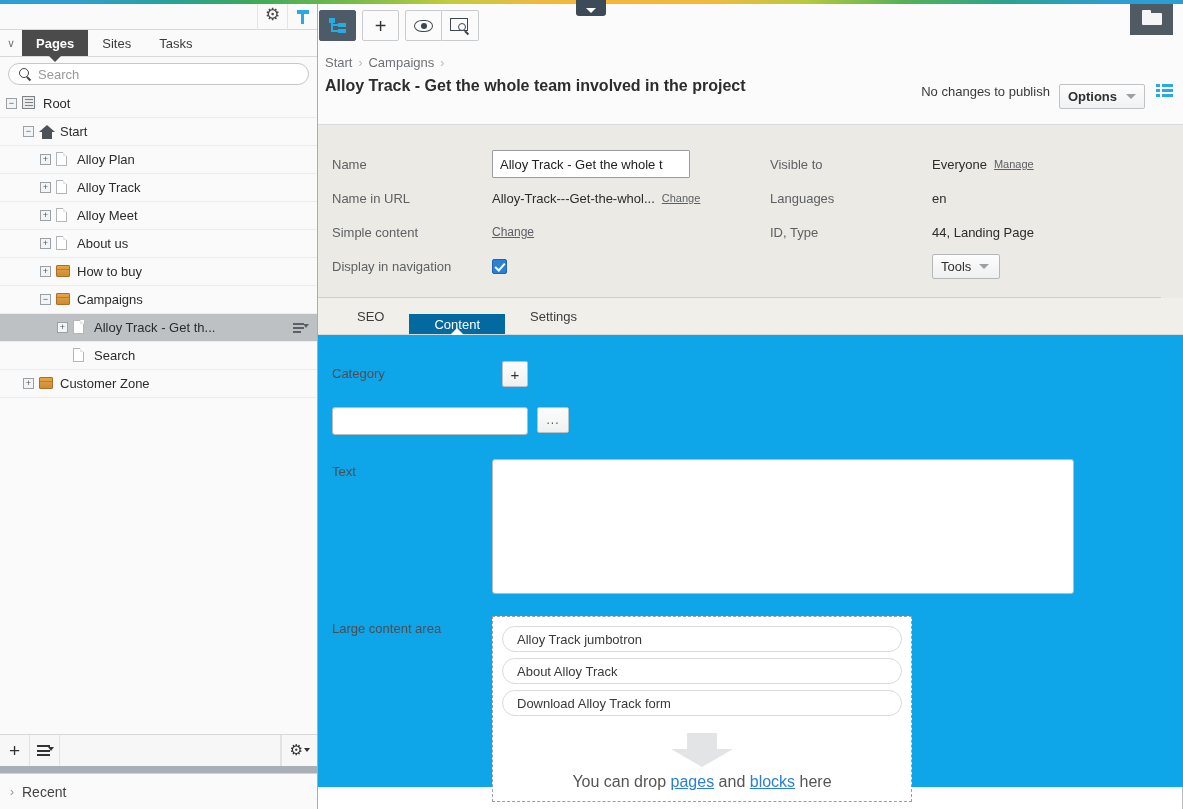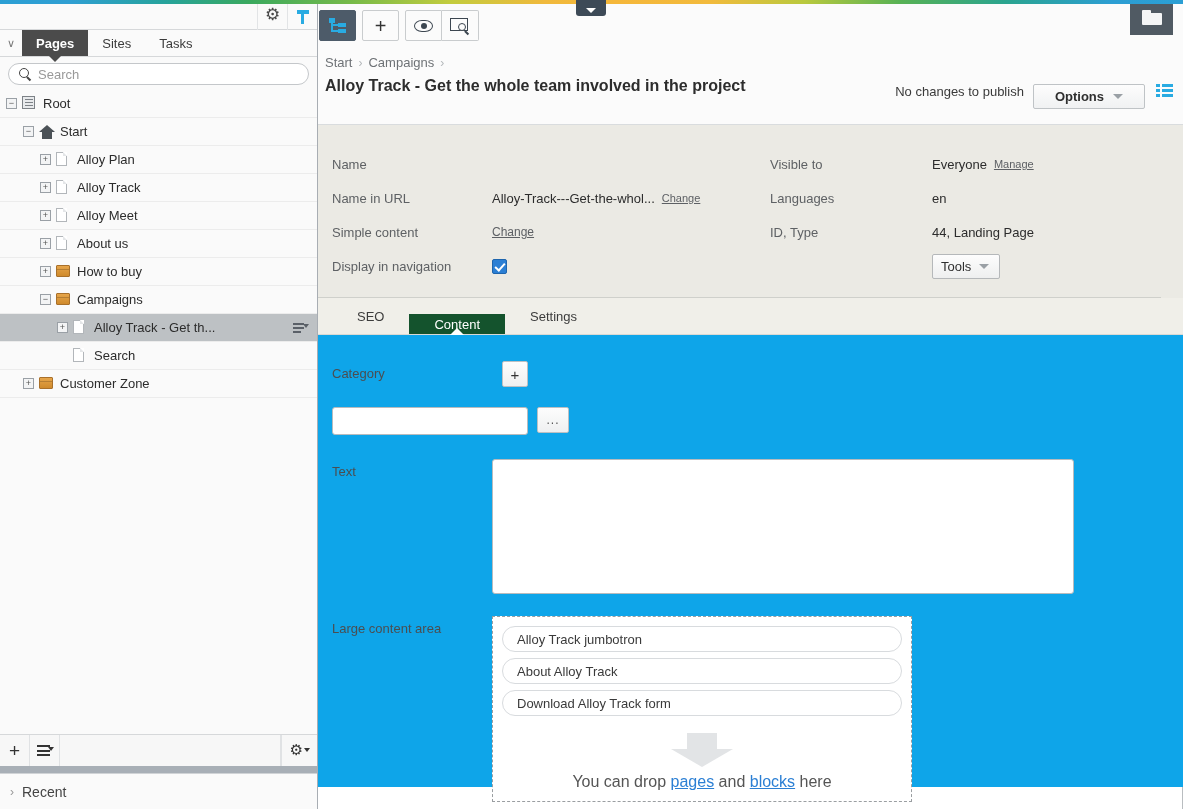--- a/index.html
+++ b/index.html
@@ -290,21 +290,21 @@
   .crumbs .sep { margin: 0 6px; color: #b4b8bb; font-size: 12px; }
   .page-title {
     font-size: 16px; font-weight: bold; color: #2d2d2d; margin-top: 7px;
   }
   .head-right {
     position: absolute; right: 10px; top: 37px; display: flex; align-items: flex-start;
   }
   .nochanges { font-size: 13px; color: #3a3a3a; margin-right: 9px; }
   .options-btn {
     height: 25px; border: 1px solid #bfc3c6; background: linear-gradient(#fdfdfd,#f0f1f2);
-    border-radius: 2px; display: flex; align-items: center; padding: 0 21px;
+    border-radius: 2px; display: flex; align-items: center; padding: 0 8px;
     font-size: 13px; font-weight: bold; color: #2f2f2f;
   }
   .options-btn .cv {
     margin-left: 9px; width: 0; height: 0; border-left: 5px solid transparent;
     border-right: 5px solid transparent; border-top: 5px solid #9aa0a5;
   }
   .list-blue { margin-left: 11px; width: 17px; height: 13px; position: relative; }
   .list-blue i { position: absolute; background: #29abe2; }
   .list-blue .d { width: 4px; height: 3px; left: 0; }
   .list-blue .l { width: 11px; height: 3px; left: 6px; }
@@ -350,21 +350,21 @@
   
   .ctabs {
     height: 37px; background: #f0efe9; display: flex; align-items: stretch;
     padding-left: 14px; border-bottom: 1px solid #d9d9d4;
     position: relative;
   }
   .ctab {
     padding: 0 25px; display: flex; align-items: center; font-size: 13px;
     color: #3c3c3c; position: relative;
   }
-  .ctab.active { background: #14532d; color: #fff; margin-top: 16px; }
+  .ctab.active { background: #0369a1; color: #fff; margin-top: 16px; }
   .ctab.active::after {
     content: ""; position: absolute; left: 50%; bottom: -1px; margin-left: -7px;
     width: 0; height: 0; border-left: 7px solid transparent;
     border-right: 7px solid transparent; border-bottom: 7px solid #fff;
   }
 
   
   .content-body { background: #0ea5e9; padding: 26px 0 0 14px; position: relative; height: 452px;}
   .frow { display: flex; margin-bottom: 20px; }
   .flbl { width: 160px; font-size: 13px; color: #4b4e51; padding-top: 5px; }
@@ -632,20 +632,21 @@
             <i class="l r3"></i>
         </div>
       </div>
     </div>
 
     <div class="info-panel">
       <div class="info-col c1">
 
         <div class="info-row">
           <span class="info-lbl">Name</span>
+          <input class="nm-input" type="text" value="Alloy Track - Get the whole t" style="">
         </div>
 
         <div class="info-row">
           <span class="info-lbl">Name in URL</span>
           <span class="info-val">Alloy-Track---Get-the-whol...</span>
           <span class="lnk sm">Change</span>
         </div>
 
         <div class="info-row">
           <span class="info-lbl">Simple content</span>

